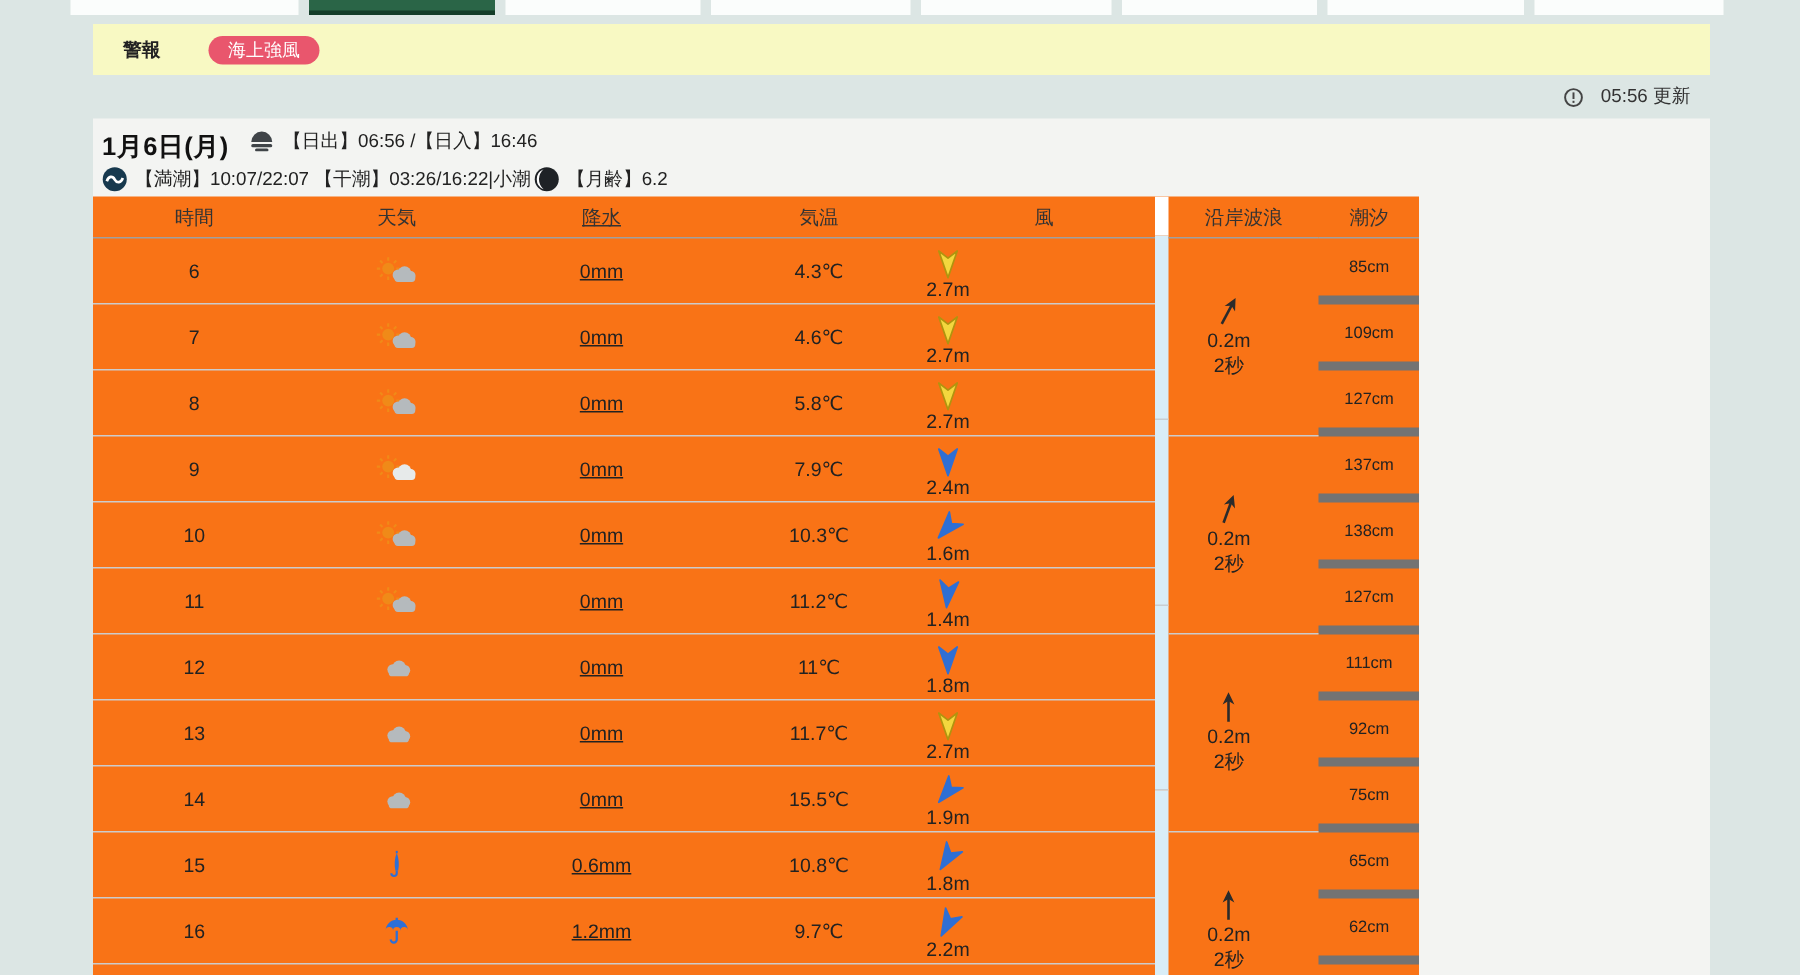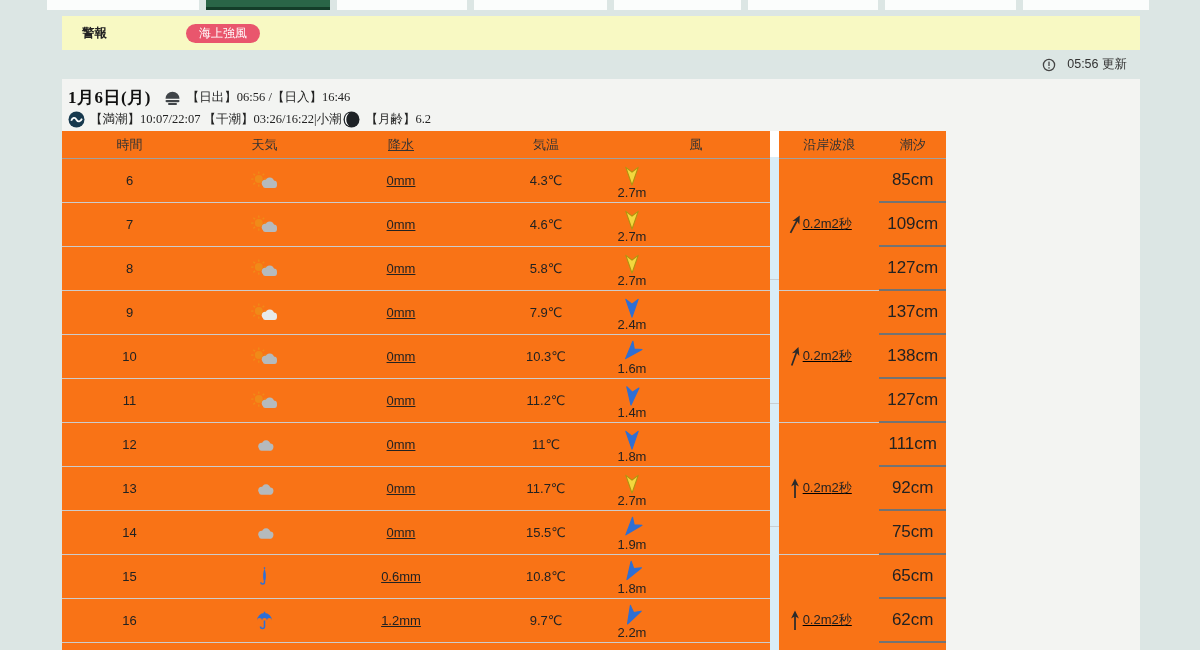--- a/index.html
+++ b/index.html
@@ -19,21 +19,21 @@
     padding: 3px 13px 4px; border-radius: 10px; cursor: pointer; }
 
   
   .update-row { position: absolute; left: 62px; top: 50px; width: 1078px; height: 29px;
     display: flex; justify-content: flex-end; align-items: center; gap: 6px;
     padding-right: 13px; font-size: 12.5px; color: #333; }
 
   
   .panel { position: absolute; left: 62px; top: 79px; width: 1078px; height: 571px; background: #f3f4f2; }
   .date-header { height: 52px; padding: 7px 0 0 6px; }
-  .dh-line { display: flex; align-items: center; font-size: 12.5px; color: #222; font-family: Liberation Serif, serif; }
+  .dh-line { display: flex; align-items: flex-start; font-size: 12.5px; color: #222; }
   .dh-line.first { margin-bottom: 2px; }
   .dh-date { font-size: 17px; font-weight: bold; color: #111; margin-right: 7px; letter-spacing: 0.5px; }
   .dh-icon { display: inline-flex; margin: 0 5px; }
   .dh-sep { margin-left: 2px; }
 
   
   .tbl { display: flex; width: 884px; height: 519px; background: #f97316; overflow: hidden; }
   .left { width: 708px; }
   .lt-header { display: flex; height: 28px; border-bottom: 1px solid #a0a0a0; }
   .hcell { font-size: 13px; color: #333; text-align: center; line-height: 27px; }
@@ -45,45 +45,45 @@
 
   .strip { width: 19px; display: flex; flex-direction: column; }
   .strip-spacer { height: 28px; background: #fff; }
   .strip-block { height: 132px; border-bottom: 1px solid #c9ced1; }
   .strip-block:last-child { border-bottom: none; }
 
   .wavecol { width: 211px; display: flex; flex-direction: column; }
   .wave-header { height: 28px; border-bottom: 1px solid #a0a0a0; }
   .wave-group { height: 132px; border-bottom: 1px solid #ccc; display: flex; flex-direction: column;
     align-items: center; justify-content: center; transform: translateX(0); }
-  .wave-inner { display: flex; align-items: center; transform: translateX(-10px); text-decoration: underline; }
+  .wave-inner { display: flex; flex-direction: column; align-items: center; transform: translateX(-10px); }
   .wave-inner .t { font-size: 13px; color: #222; line-height: 1.3; }
 
   .tidecol { width: 140px; display: flex; flex-direction: column; }
   .tide-header { height: 28px; border-bottom: 1px solid #a0a0a0; }
-  .tide-cell { height: 44px; border-bottom: 2px solid #737373; display: flex; align-items: center;
-    justify-content: center; font-size: 17px; color: #222; }
+  .tide-cell { height: 44px; border-bottom: 6px solid #737373; display: flex; align-items: center;
+    justify-content: center; font-size: 11px; color: #222; }
   svg { display: block; }
 </style>
 </head>
 <body>
 
 <div class="wrap" style="background: rgb(220, 230, 228);">
   <div class="tabs">
       <div class="tab" style="width: 152px;"></div>
       <div class="tab active" style="width: 124px;"></div>
       <div class="tab" style="width: 130px;"></div>
       <div class="tab" style="width: 133px;"></div>
       <div class="tab" style="width: 127px;"></div>
       <div class="tab" style="width: 130px;"></div>
       <div class="tab" style="width: 131px;"></div>
       <div class="tab" style="width: 126px;"></div>
     </div>
 
-  <div class="alert-bar" style="background: rgb(248, 249, 195); gap: 47px;">
+  <div class="alert-bar" style="background: rgb(248, 249, 195);">
     <span class="alert-label">警報</span>
     <span class="alert-badge" style="background: rgb(233, 86, 109);">海上強風</span>
   </div>
 
   <div class="update-row">
     <span class="dh-icon" id="info-icon-slot">
         <svg width="14" height="14" viewBox="0 0 14 14">
   <circle cx="7" cy="7" r="5.6" fill="none" stroke="#444" stroke-width="1.3"></circle>
   <rect x="6.35" y="3.6" width="1.3" height="4.4" fill="#444"></rect>
   <rect x="6.35" y="9.2" width="1.3" height="1.4" fill="#444"></rect>

